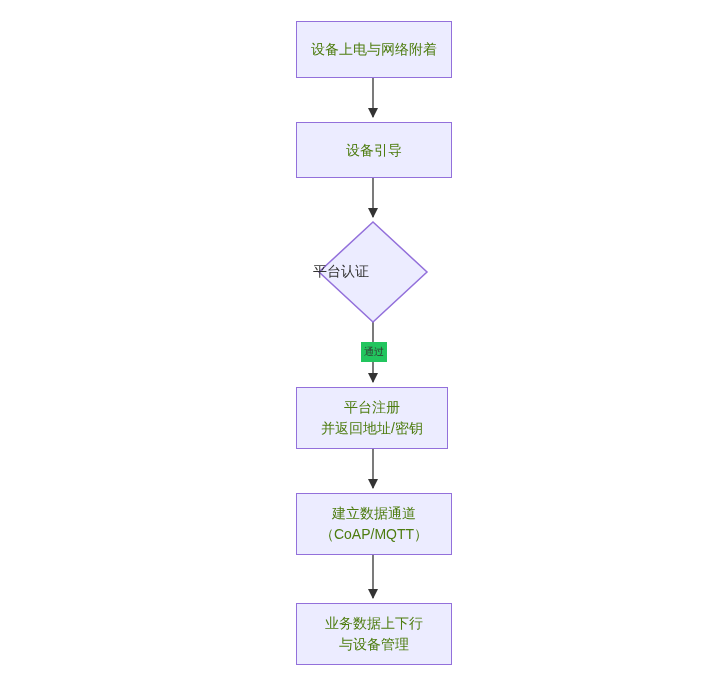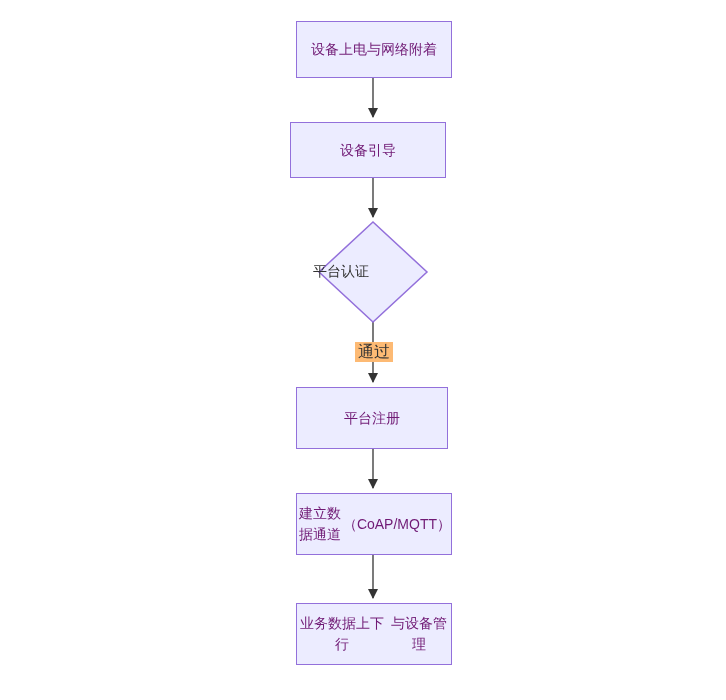--- a/index.html
+++ b/index.html
@@ -22,51 +22,51 @@
     top: 0;
     width: 726px;
     height: 700px;
   }
   .node-rect {
     position: absolute;
     box-sizing: border-box;
     background: #ECECFF;
     border: 1.5px solid #9370DB;
     display: flex;
-    flex-direction: row;
+    flex-direction: column;
     align-items: center;
     justify-content: center;
     text-align: center;
     font-size: 14px;
     line-height: 21px;
-    color: #701a75;
+    color: #4d7c0f;
   }
   .node-a { left: 296px; top: 21px;  width: 156px; height: 57px; }
-  .node-b { left: 290px; top: 122px; width: 156px; height: 56px; }
+  .node-b { left: 296px; top: 122px; width: 156px; height: 56px; }
   .node-d { left: 296px; top: 387px; width: 152px; height: 62px; }
   .node-e { left: 296px; top: 493px; width: 156px; height: 62px; }
   .node-f { left: 296px; top: 603px; width: 156px; height: 62px; }
   .diamond-label {
     position: absolute;
     left: 313px;
     top: 261px;
     width: 120px;
     text-align: left;
     font-size: 14px;
     line-height: 21px;
     color: #333333;
   }
   .edge-label {
     position: absolute;
     left: 374px;
     top: 342px;
     transform: translateX(-50%);
-    background: #fdba74;
+    background: #22c55e;
     color: #333333;
-    font-size: 16px;
+    font-size: 10px;
     line-height: 20px;
     padding: 0 3px;
     white-space: nowrap;
   }
 </style>
 </head>
 <body>
 
 <div class="canvas">
 
@@ -93,20 +93,21 @@
   <div class="node-rect node-b">
     <div>设备引导</div>
   </div>
 
   <div class="diamond-label">平台认证</div>
 
   <div class="edge-label">通过</div>
 
   <div class="node-rect node-d">
     <div>平台注册</div>
+    <div>并返回地址/密钥</div>
   </div>
 
   <div class="node-rect node-e">
     <div>建立数据通道</div>
     <div>（CoAP/MQTT）</div>
   </div>
 
   <div class="node-rect node-f">
     <div>业务数据上下行</div>
     <div>与设备管理</div>

